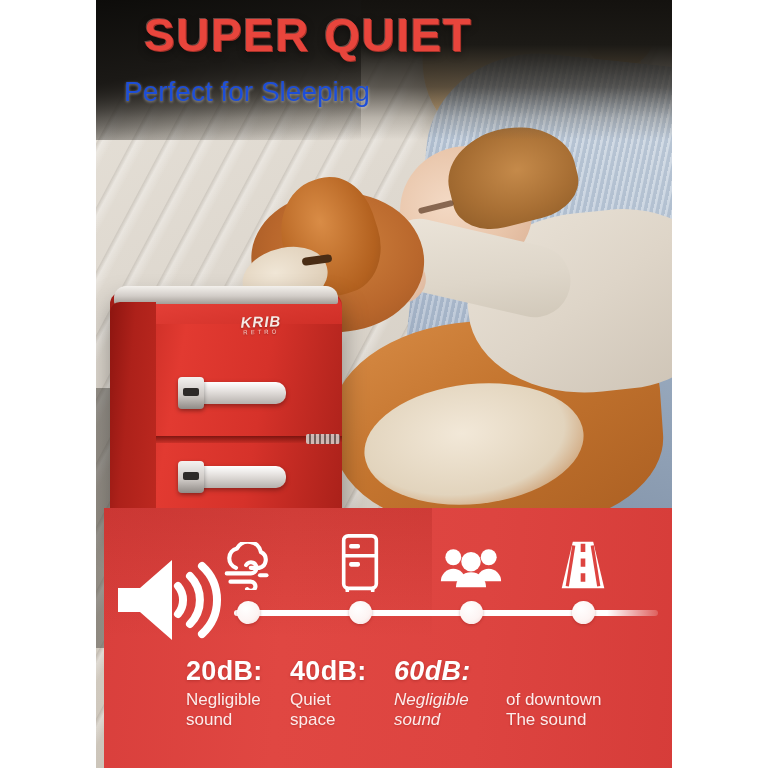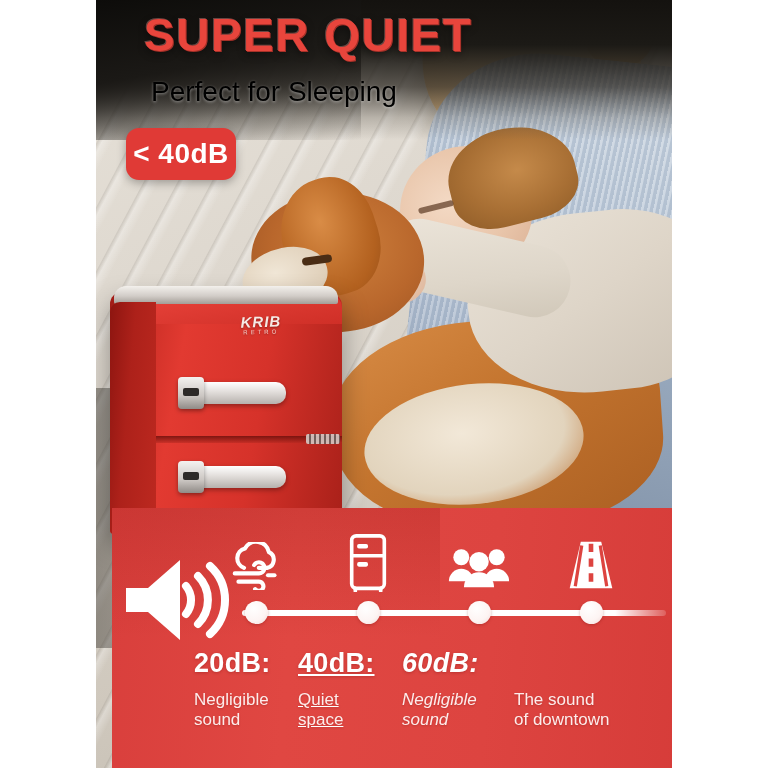--- a/index.html
+++ b/index.html
@@ -203,24 +203,23 @@
     font-size: 46px; font-weight: bold; letter-spacing: 1.5px;
     color: #e8453c;
     text-shadow:
       0 0 1px #8e2a22, 1px 1px 0 #a8322a, -1px -1px 0 rgba(255,180,175,0.35),
       0 3px 9px rgba(0,0,0,0.45);
     white-space: nowrap;
     margin-left: 12px;
   }
   .subhead {
     position: absolute; left: 28px; top: 76px;
-    font-size: 28px; font-weight: normal; color: #000000;
+    font-size: 28px; font-weight: normal; color: #1d4ed8;
     text-shadow: 0 1px 3px rgba(255,255,255,0.45);
     white-space: nowrap;
-    margin-left: 27px;
   }
   .db-badge {
     position: absolute; left: 30px; top: 128px;
     width: 110px; height: 52px;
     background: #e03a36;
     border-radius: 13px;
     box-shadow: 0 3px 10px rgba(0,0,0,0.30);
     display: flex; align-items: center; justify-content: center;
     color: #ffffff; font-size: 28px; font-weight: bold;
     letter-spacing: 0.5px;
@@ -296,21 +295,21 @@
   .handle-bot { left: 72px; top: 182px; width: 104px; }
   .fridge-vent {
     position: absolute; left: 196px; top: 150px;
     width: 34px; height: 10px;
     background: repeating-linear-gradient(90deg, #d8d3cf 0 3px, #6b6764 3px 5px);
     border-radius: 2px; opacity: .85;
   }
 
   
   .red-panel {
-    position: absolute; left: 16px; bottom: 0;
+    position: absolute; left: 8px; bottom: 0;
     width: 576px; height: 260px;
     background: linear-gradient(95deg, #d93f3c 0%, #e04742 30%, #dd4440 62%, #d53b38 100%);
     overflow: hidden;
     padding-left: 31px;
   }
   
   .red-panel .shade {
     position: absolute; left: 0; top: 0; width: 54%; height: 130px;
     background: linear-gradient(180deg, rgba(150,25,20,0.22), rgba(150,25,20,0.0));
   }
@@ -342,21 +341,21 @@
   .label-col {
     position: absolute;
     color: #ffffff;
   }
   .label-col .db {
     font-size: 27px; font-weight: bold; letter-spacing: 0.3px;
     text-shadow: 0 1px 3px rgba(120,20,18,0.35);
     white-space: nowrap;
   }
   .label-col .desc {
-    margin-top: 11px;
+    margin-top: 3px;
     font-size: 17px; font-weight: normal; line-height: 1.18;
     color: #fdeceb;
     text-shadow: 0 1px 2px rgba(120,20,18,0.30);
   }
 </style>
 </head>
 <body>
 
 <div id="canvas">
   <div id="panel">
@@ -388,23 +387,20 @@
       <div class="dog-eye"></div>
 
       <div class="leftshadow"></div>
       <div class="lowshadow"></div>
       <div class="topshadow"></div>
       <div class="topshadow left"></div>
     </div>
 
     <div class="headline">SUPER QUIET</div>
     <div class="subhead">Perfect for Sleeping</div>
-    <div class="db-badge">
-      <span>&lt; 40dB</span>
-    </div>
 
     <div class="fridge">
       <div class="fridge-body"></div>
       <div class="fridge-top-face"></div>
       <div class="fridge-top-trim"></div>
       <div class="fridge-side"></div>
       <div class="door-seam"></div>
       <div class="fridge-vent"></div>
       <div class="logo">
         <span>KRIB</span>
@@ -476,38 +472,38 @@
       </div>
 
       <div class="label-col" style="left:82px; bottom:38px; width:102px;">
         <div class="db">20dB:</div>
         <div class="desc">
           <div>Negligible</div>
           <div>sound</div>
         </div>
       </div>
 
-      <div class="label-col" style="left:186px; bottom:38px; width:100px;text-decoration:underline;">
+      <div class="label-col" style="left:186px; bottom:38px; width:100px;">
         <div class="db">40dB:</div>
         <div class="desc">
           <div>Quiet</div>
           <div>space</div>
         </div>
       </div>
 
       <div class="label-col" style="left:290px; bottom:38px; width:112px;font-style:italic;">
         <div class="db">60dB:</div>
         <div class="desc">
           <div>Negligible</div>
           <div>sound</div>
         </div>
       </div>
 
       <div class="label-col" style="left:402px; bottom:38px; width:160px;">
         <div class="desc">
+          <div>of downtown</div>
           <div>The sound</div>
-          <div>of downtown</div>
         </div>
       </div>
 
     </div>
   </div>
 </div>
 
 </body></html>

